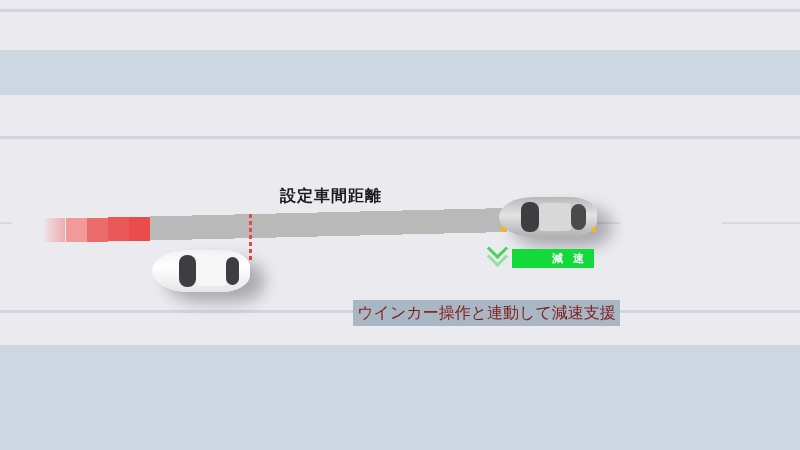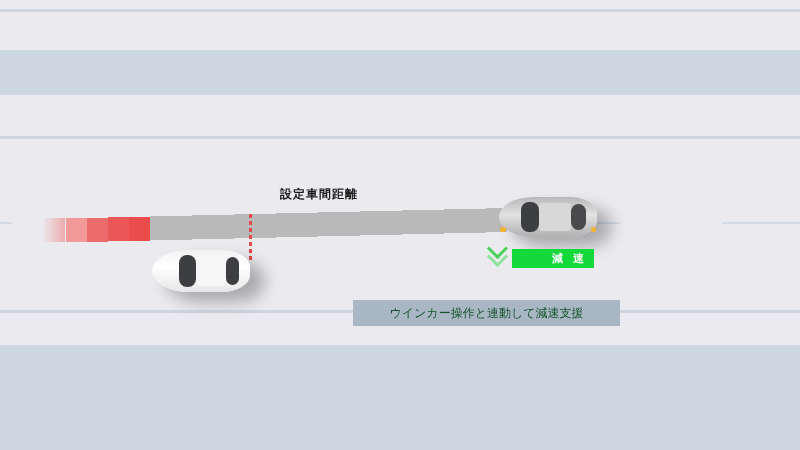--- a/index.html
+++ b/index.html
@@ -26,37 +26,37 @@
       position: absolute;
       border-radius: 38px 30px 30px 38px / 22px 18px 18px 22px;
       box-shadow: 14px 10px 16px rgba(0,0,0,0.28);
     }
     .car-white { background: linear-gradient(#f2f2f2, #ffffff 40%, #e6e6e6); }
     .car-silver { background: linear-gradient(#b8b8b8, #e2e2e2 45%, #b0b0b0); }
     .win { position: absolute; background: #3d3e42; border-radius: 8px; }
     .roof { position: absolute; border-radius: 4px; }
 
     .label-distance {
-      left: 280px; top: 186px; font-size: 12px; color: #1a1a1a;
+      left: 280px; top: 186px; font-size: 16px; color: #1a1a1a;
       letter-spacing: 1px; font-weight: bold;
     }
     .badge-decel {
       left: 512px; top: 249px; width: 82px; height: 19px;
       background: #14d93a; color: #ffffff; font-weight: bold;
       font-size: 11px; text-align: right; line-height: 19px;
       letter-spacing: 10px; text-indent: 10px;
     }
     .chev {
       position: absolute; width: 12px; height: 12px;
       border-right: 3px solid #4ad25a; border-bottom: 3px solid #4ad25a;
       transform: rotate(45deg);
     }
     .caption {
       left: 353px; top: 300px; width: 267px; height: 26px;
-      background: #a9b7c4; color: #14532d; font-size: 12px;
+      background: #a9b7c4; color: #7f1d1d; font-size: 16px;
       text-align: center; line-height: 26px;
     }
   </style>
 </head>
 <body>
 
 <div class="abs lane-line" style="left:0;top:9px;width:800px;"></div>
 <div class="abs band" style="top:50px;height:45px;"></div>
 <div class="abs lane-line" style="left:0;top:136px;width:800px;"></div>
 <div class="abs lane-line-thin" style="left:0;top:222px;width:12px;"></div>

